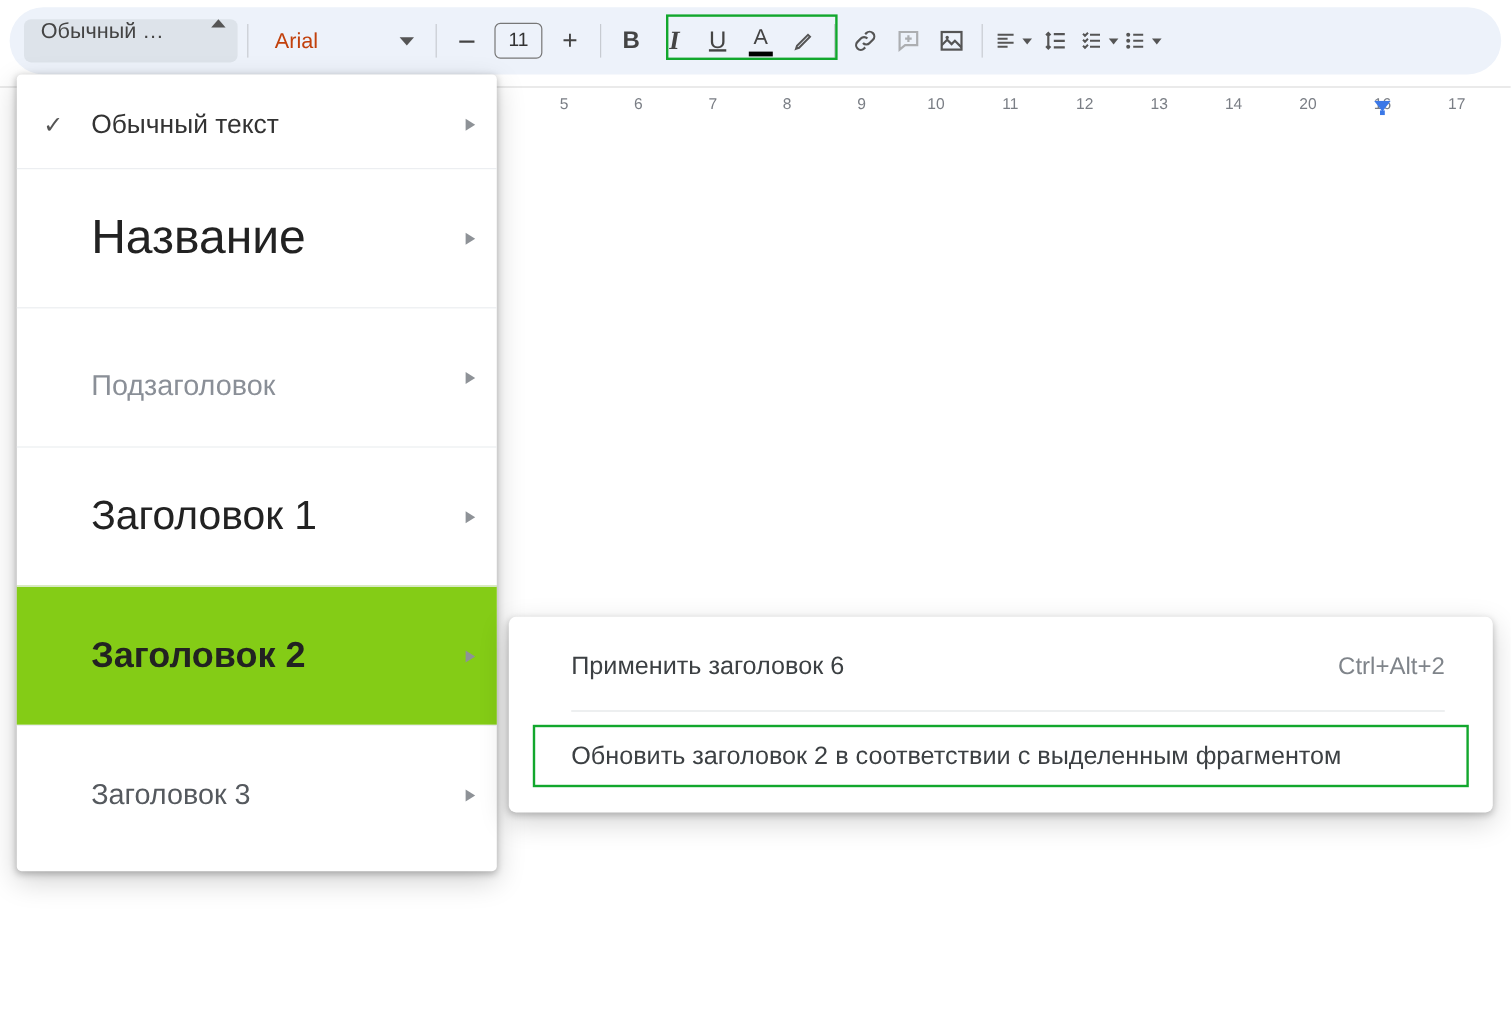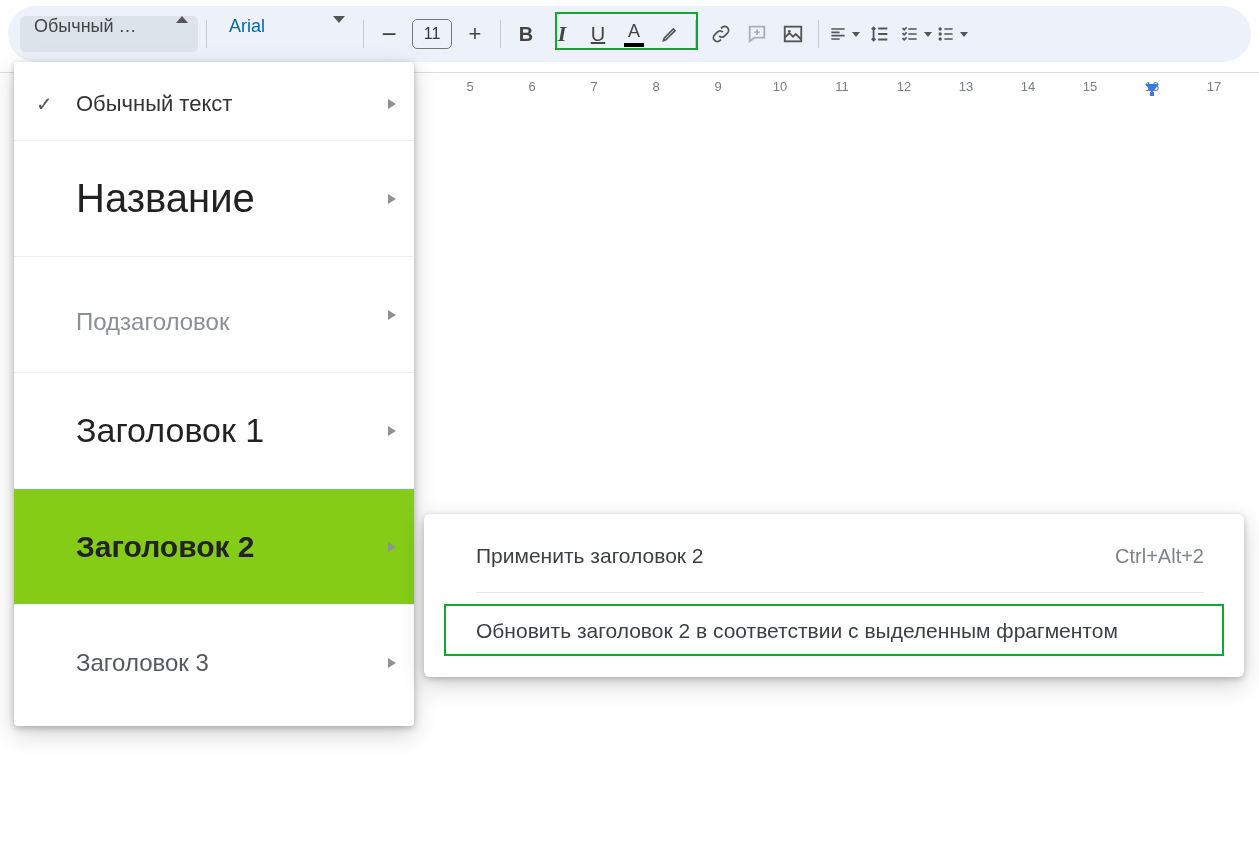--- a/index.html
+++ b/index.html
@@ -17,22 +17,22 @@
   .tb-sep { width:1px; height:28px; background:#c7cbd1; margin: 0 6px; }
 
   .style-dd {
     height: 36px; background:#dde3ea; border-radius:6px; display:flex; align-items:flex-start;
     padding: 0 10px 0 14px; gap:10px; color:#444; font-size:18px; min-width: 178px;
     justify-content: space-between;
   }
   .style-dd .label { white-space:nowrap; overflow:hidden; text-overflow:ellipsis; max-width: 130px; font-weight: 500; }
 
   .font-dd {
-    height: 36px; display:flex; padding: 0 10px 0 14px;
-    gap:30px; color:#0369a1; font-size:18px; min-width: 140px; justify-content: space-between;
+    height: 36px; display:flex; align-items:center; padding: 0 10px 0 14px;
+    gap:30px; color:#c2410c; font-size:18px; min-width: 140px; justify-content: space-between;
   }
 
   .size-box {
     height: 30px; width: 40px; border:1.5px solid #777; border-radius:5px;
     display:flex; align-items:center; justify-content:center; font-size:16px; color:#333;
     margin: 0 4px;
   }
 
   .text-color { position: relative; }
   .text-color::after{
@@ -199,21 +199,21 @@
       <span class="ruler-num" style="left: 60px;">5</span>
       <span class="ruler-num" style="left: 122px;">6</span>
       <span class="ruler-num" style="left: 184px;">7</span>
       <span class="ruler-num" style="left: 246px;">8</span>
       <span class="ruler-num" style="left: 308px;">9</span>
       <span class="ruler-num" style="left: 370px;">10</span>
       <span class="ruler-num" style="left: 432px;">11</span>
       <span class="ruler-num" style="left: 494px;">12</span>
       <span class="ruler-num" style="left: 556px;">13</span>
       <span class="ruler-num" style="left: 618px;">14</span>
-      <span class="ruler-num" style="left: 680px;">15</span>
+      <span class="ruler-num" style="left: 680px;">20</span>
       <span class="ruler-num" style="left: 742px;">16</span>
       <span class="ruler-num" style="left: 804px;">17</span>
       <span class="ruler-indent" style="left: 742px;">
         <svg width="14" height="12">
           <polygon points="0,0 14,0 7,9" fill="#3b78e7"></polygon>
           <rect x="5" y="8" width="4" height="4" fill="#3b78e7"></rect>
         </svg>
       </span>
     </div>
 </div>
@@ -241,21 +241,21 @@
       <span class="play"></span>
     </div>
     <div class="style-item s-h3">
       <span class="txt">Заголовок 3</span>
       <span class="play"></span>
     </div>
   </div>
 
 <div class="submenu">
   <div class="submenu-row">
-    <span>Применить заголовок 2</span>
+    <span>Применить заголовок 6</span>
     <span class="shortcut">Ctrl+Alt+2</span>
   </div>
   <div class="submenu-sep"></div>
   <div class="submenu-row">
     <span>Обновить заголовок 2 в соответствии с выделенным фрагментом</span>
   </div>
   <div class="green-box"></div>
 </div>
 
 </body></html>

